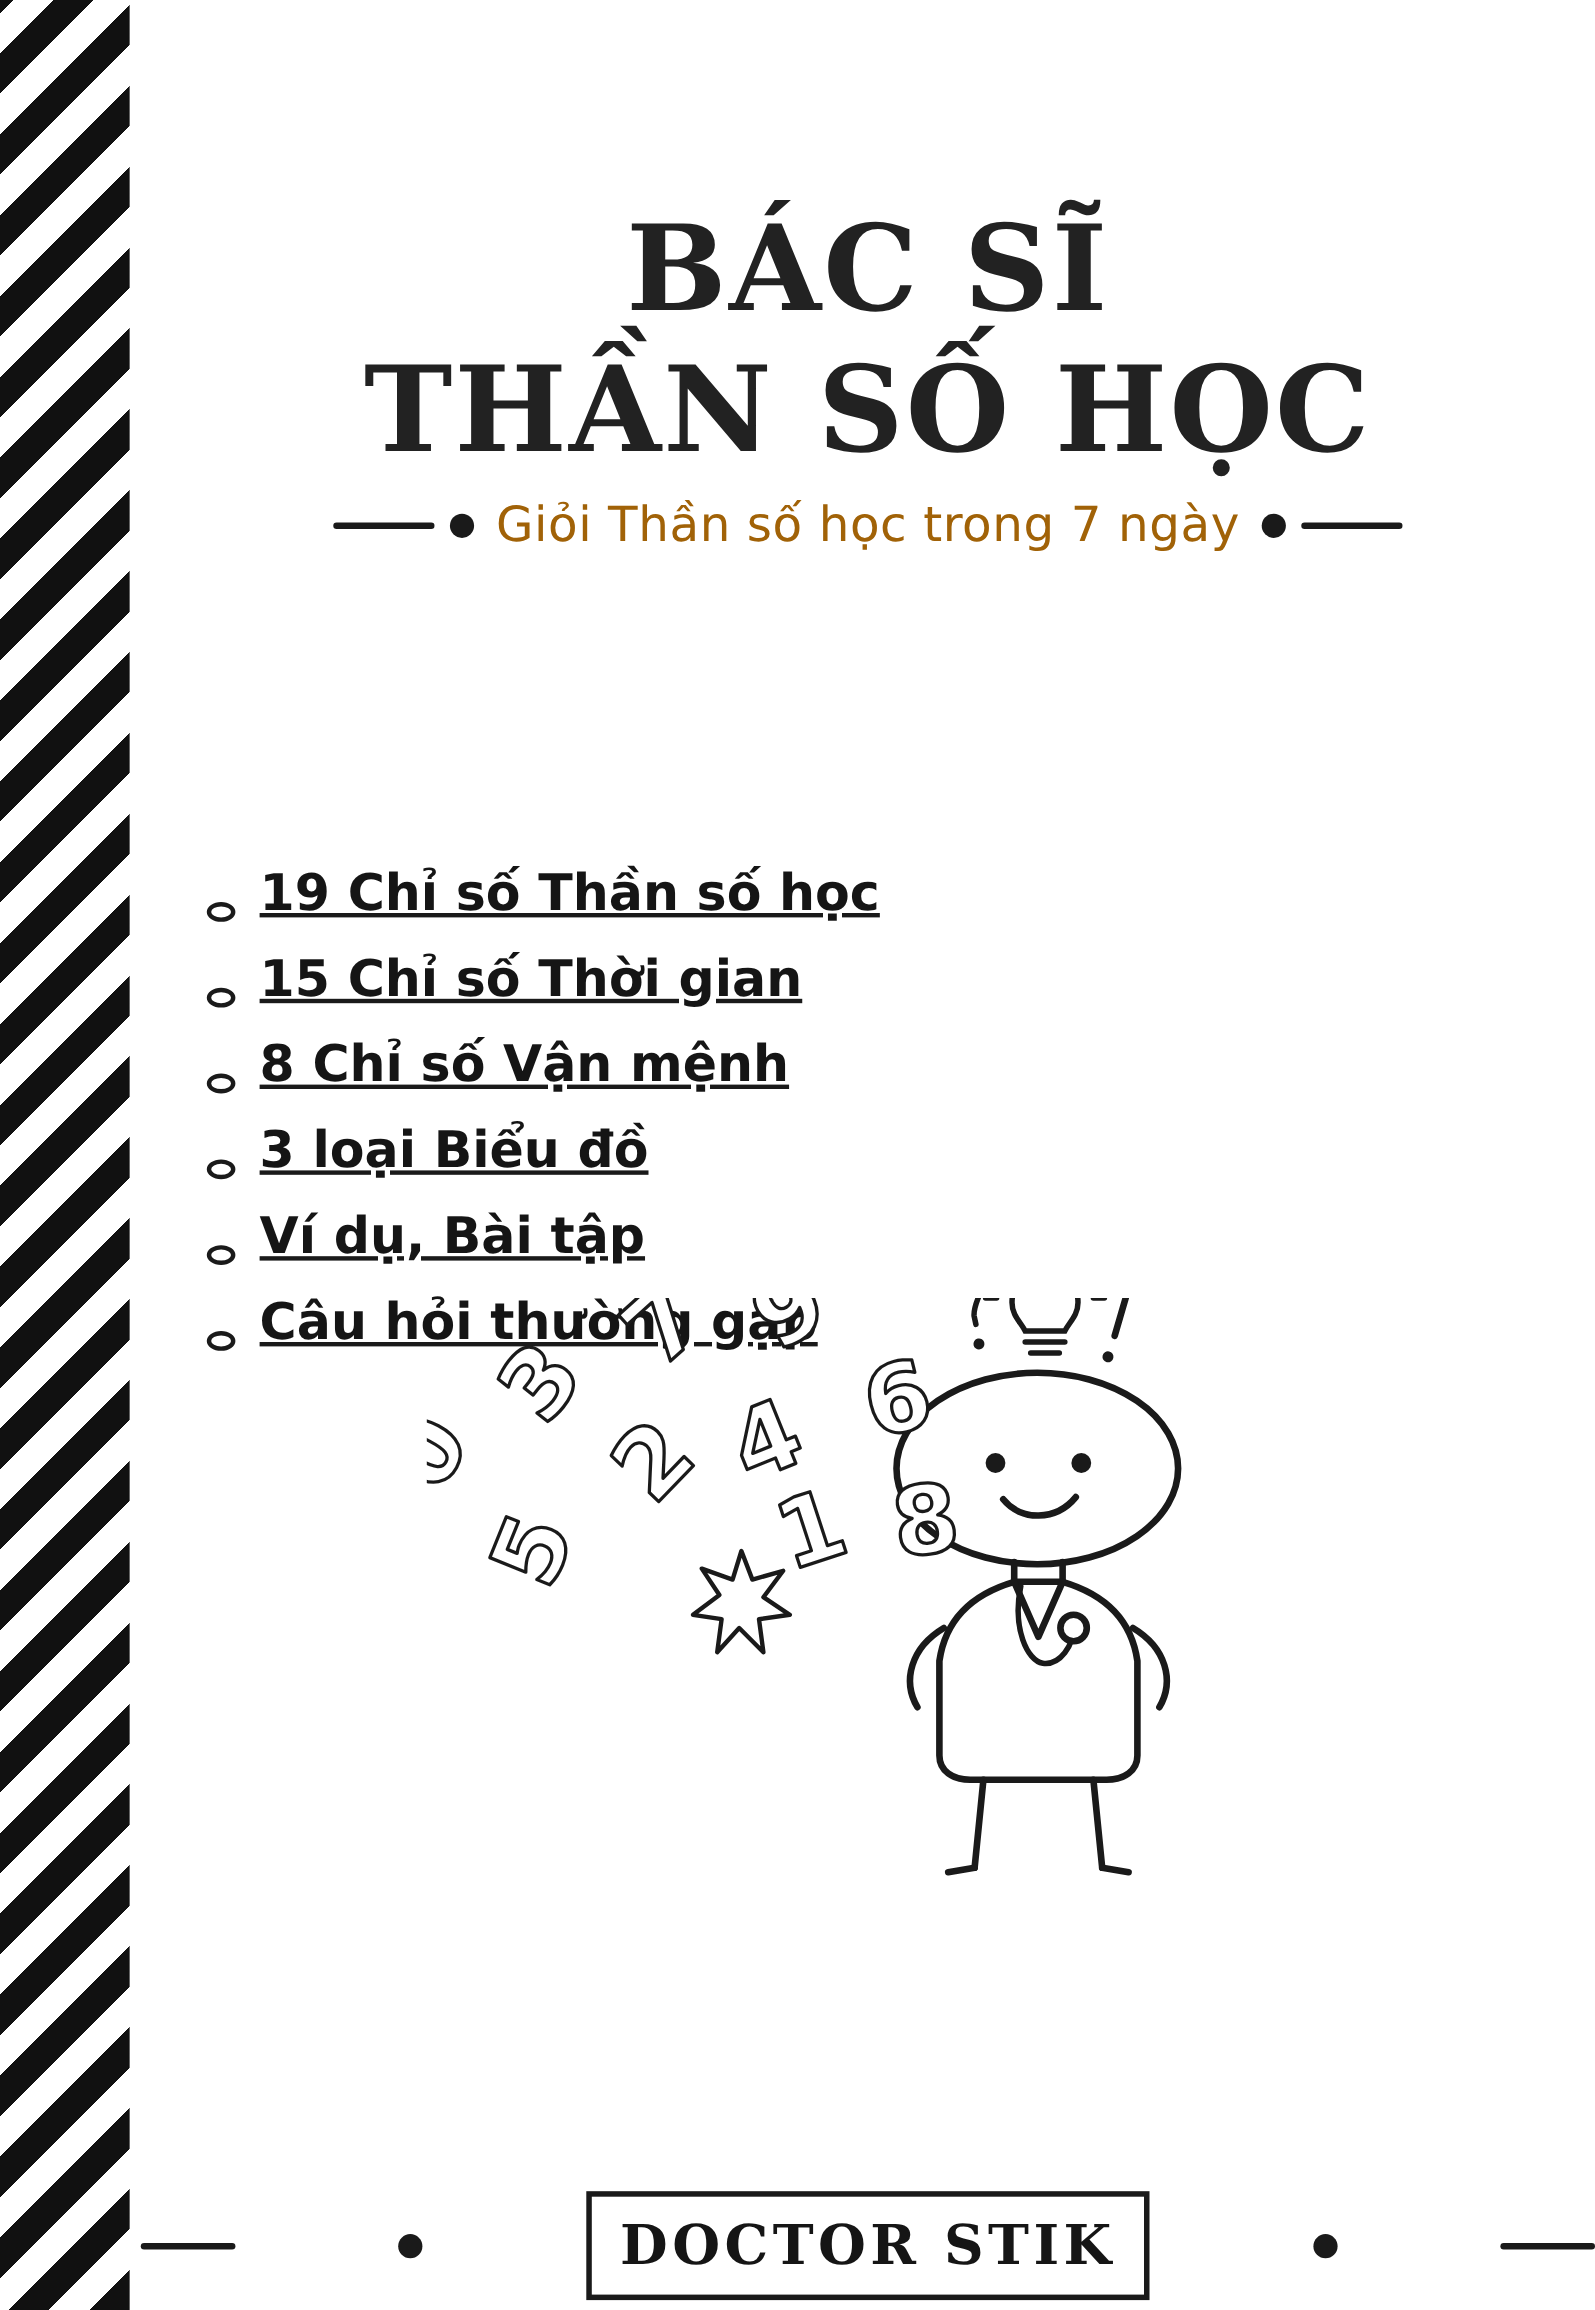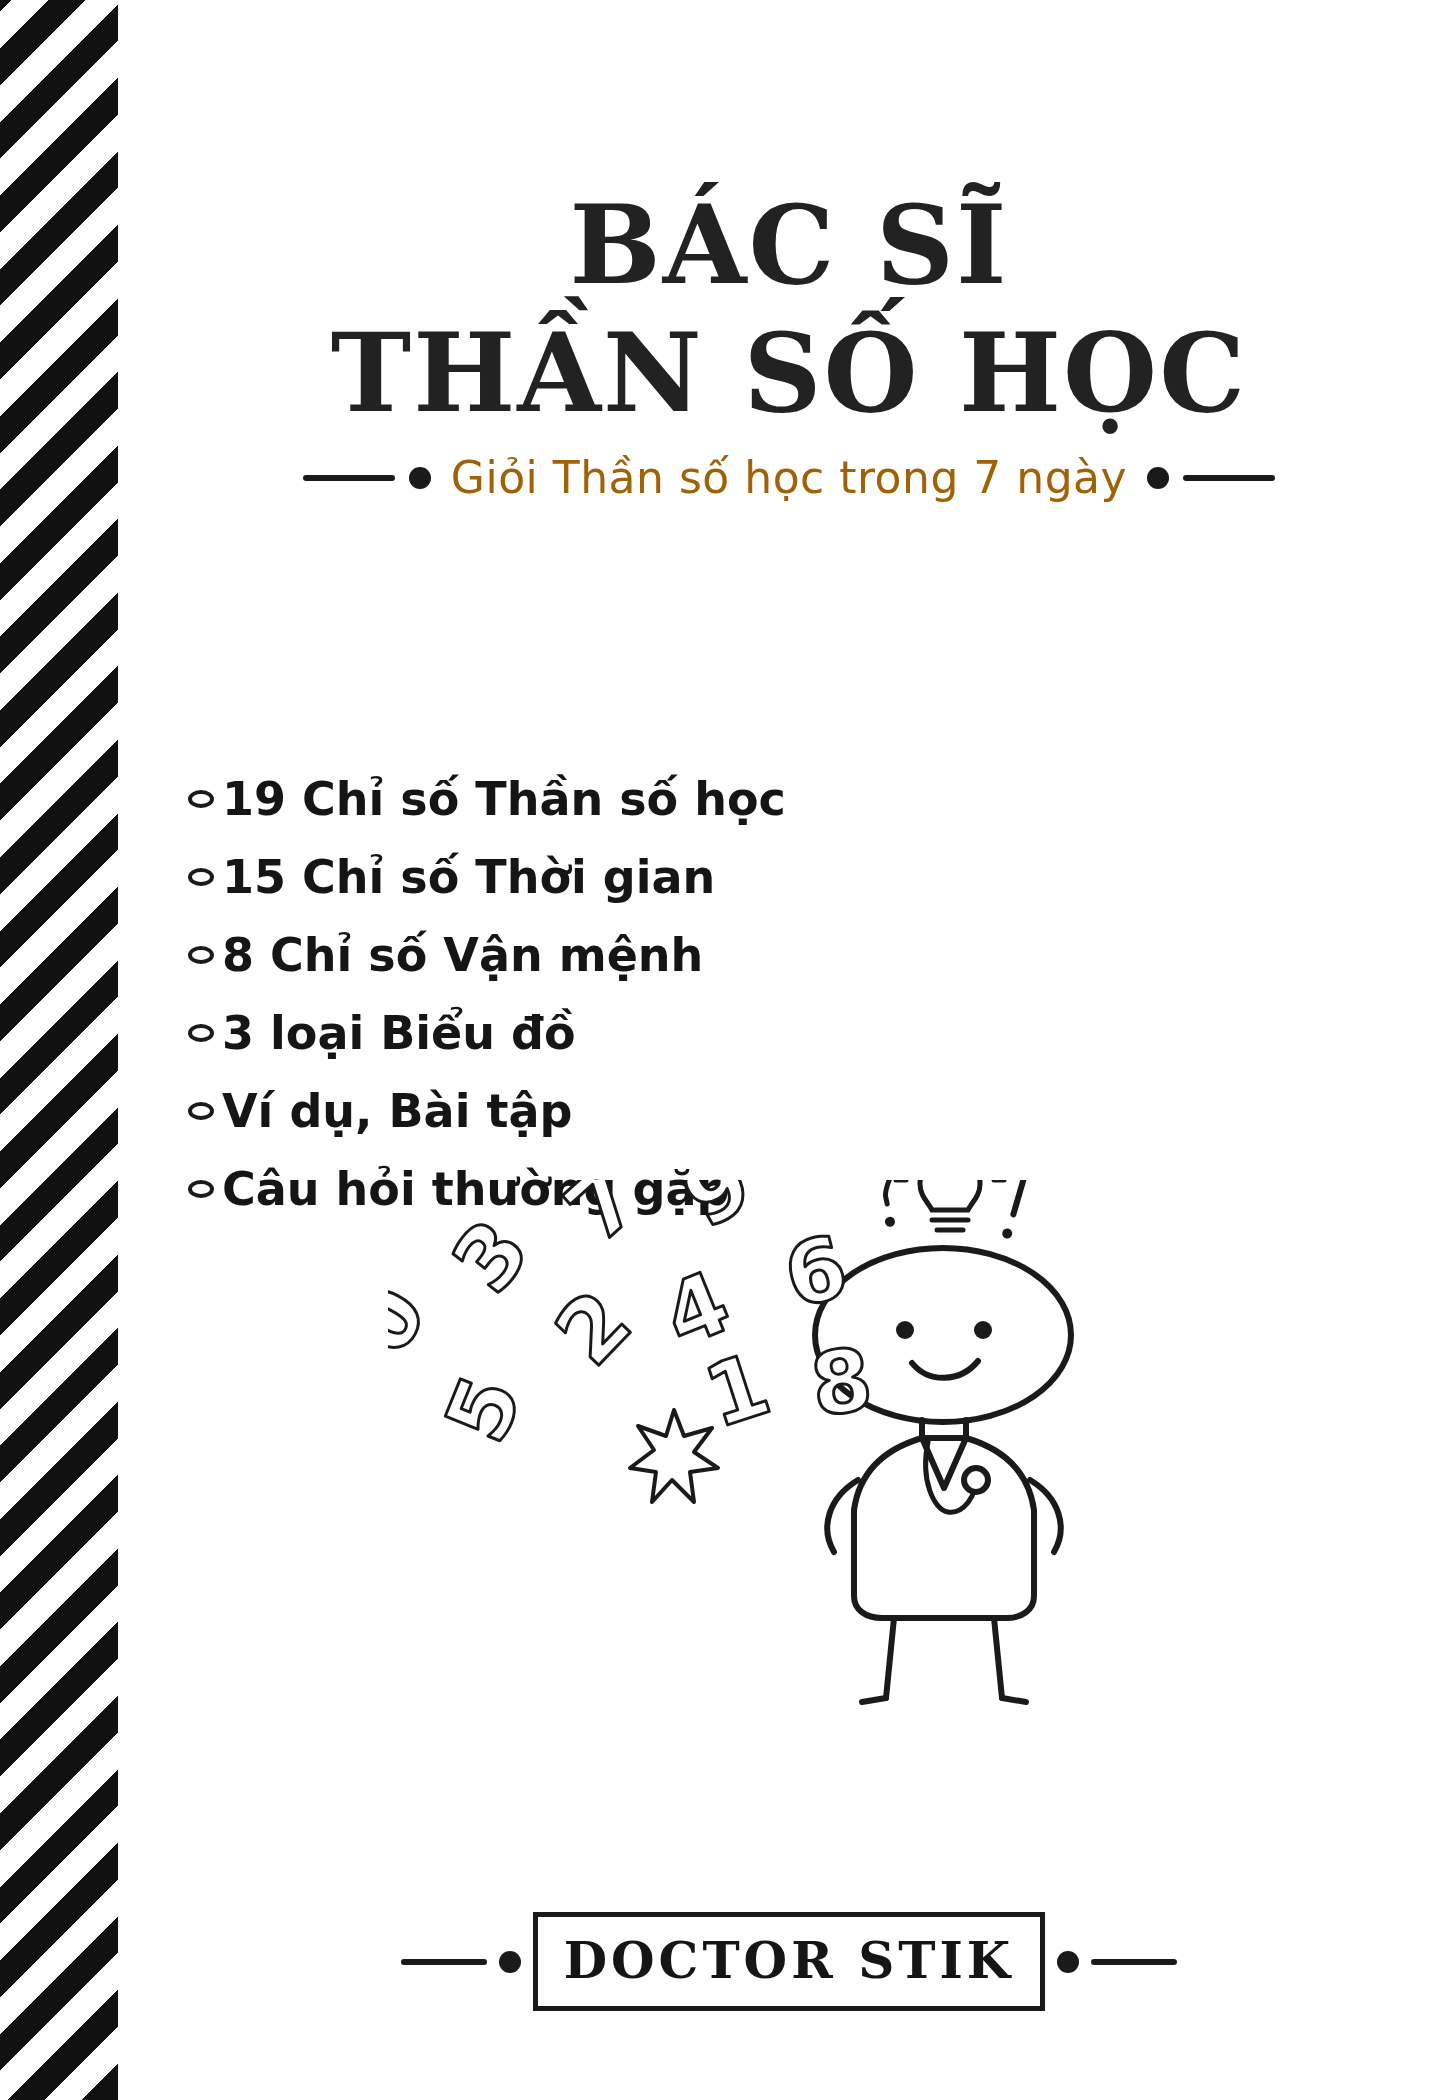--- a/index.html
+++ b/index.html
@@ -113,23 +113,24 @@
     position: absolute;
     left: 60px;
     top: 760px;
     width: 860px;
     list-style: none;
     margin: 0;
     padding: 0;
   }
   .feature-item {
     display: flex;
-    align-items: center;
+    align-items: flex-end;
     height: 78px;
-    gap: 8px;
+    gap: 22px;
+    text-decoration: underline;
   }
   .bullet-ring {
     width: 26px;
     height: 18px;
     border: 4px solid #1a1a1a;
     border-radius: 50%;
     flex: 0 0 auto;
     box-sizing: border-box;
   }
   .feature-text {
@@ -150,25 +151,25 @@
     height: 660px;
   }
   .illustration svg {
     display: block;
   }
 
   
   .footer {
     position: absolute;
     left: 0;
-    top: 1912px;
+    top: 1992px;
     width: 1322px;
     display: flex;
     align-items: center;
-    justify-content: center;
+    justify-content: space-between;
     gap: 12px;
   }
   .footer .rule.f-left { width: 86px; }
   .footer .rule.f-right { width: 86px; }
   .logo-box {
     border: 5px solid #1a1a1a;
     padding: 14px 26px 16px 26px;
   }
   .logo-text {
     font-family: "DejaVu Serif", serif;

